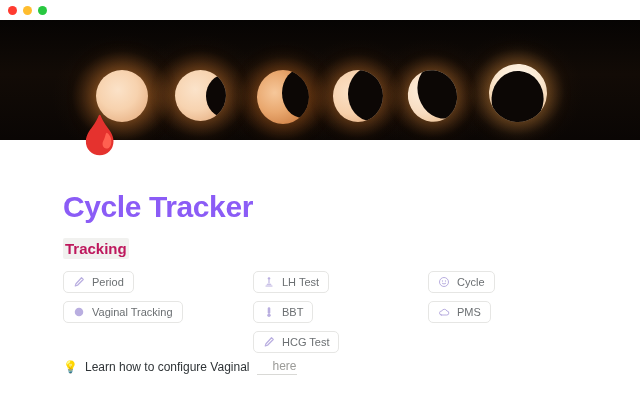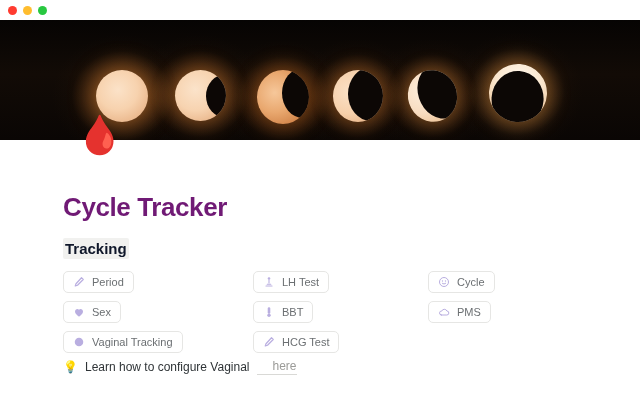--- a/index.html
+++ b/index.html
@@ -183,34 +183,34 @@
     top: 140px; left: 0;
     width: 640px;
     height: 260px;
     background: #ffffff;
   }
   .page-title {
     position: absolute;
     left: 63px;
     top: 50px;
     margin: 0;
-    font-size: 26px;
+    font-size: 30px;
     font-weight: bold;
-    color: #701a75;
+    color: #8b5cf6;
     letter-spacing: -0.4px;
     line-height: 34px;
   }
   .section-heading {
     position: absolute;
     left: 63px;
     top: 98px;
     margin: 0;
     font-size: 15px;
     font-weight: bold;
-    color: #0f172a;
+    color: #be185d;
     line-height: 19px;
     background: #f1f1ef;
     padding: 1px 2px;
     border-radius: 2px;
   }
 
   .button-grid {
     position: absolute;
     left: 63px;
     top: 131px;
@@ -311,28 +311,20 @@
 
         <div class="pill">
           <span class="pill-icon">
             <svg width="12" height="12" viewBox="0 0 24 24" fill="none" stroke="#b9aee0" stroke-width="2.4" stroke-linecap="round" stroke-linejoin="round">
               <path d="M17 3.5l3.5 3.5L9 18.5 4.5 20 6 15.5z"></path>
             </svg>
           </span>
           <span class="pill-label">Period</span>
         </div>
 
-        <div class="pill">
-          <span class="pill-icon">
-            <svg width="12" height="12" viewBox="0 0 24 24" fill="#b9aee0">
-              <path d="M12 21s-8-4.8-8-10.2A4.8 4.8 0 0 1 12 7.5 4.8 4.8 0 0 1 20 10.8C20 16.2 12 21 12 21z"></path>
-            </svg>
-          </span>
-          <span class="pill-label">Sex</span>
-        </div>
 
         <div class="pill">
           <span class="pill-icon">
             <svg width="12" height="12" viewBox="0 0 24 24" fill="#b9aee0">
               <circle cx="12" cy="12" r="8.5"></circle>
             </svg>
           </span>
           <span class="pill-label">Vaginal Tracking</span>
         </div>
 

